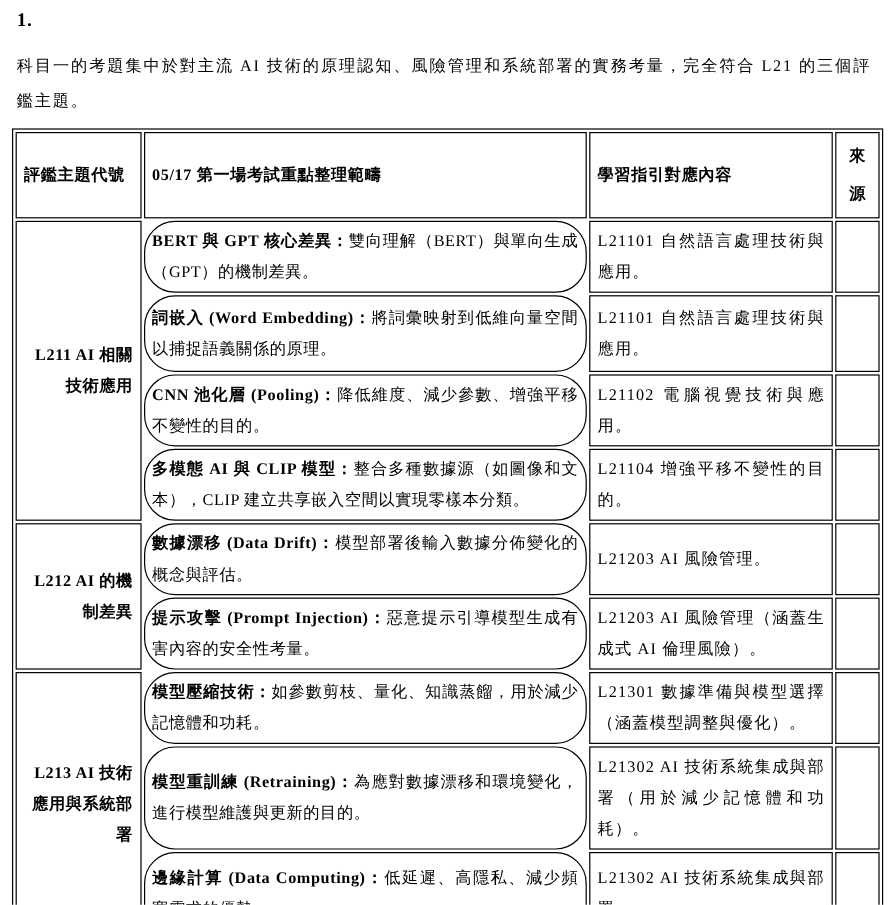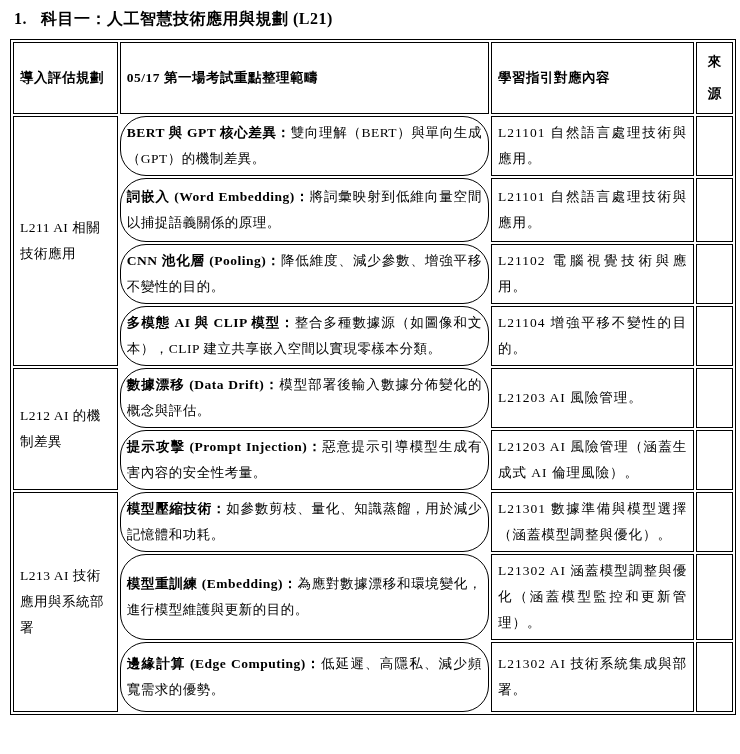--- a/index.html
+++ b/index.html
@@ -66,47 +66,47 @@
   tr.row-1 { height: 56px; }
   tr.row-2 { height: 64px; }
   tr.row-3 { height: 58px; margin-top: 16px; }
   tr.row-4 { height: 54px; }
   tr.row-5 { height: 56px; }
   tr.row-6 { height: 55px; margin-top: 40px; }
   tr.row-7 { height: 54px; }
   tr.row-8 { height: 74px; }
   tr.row-9 { height: 70px; }
 
-  td.group-cell { font-weight: normal; letter-spacing: 0.5px; }
+  td.group-cell { font-weight: bold; letter-spacing: 0.5px; text-align: right; }
   td.topic-cell { text-align: justify; border-radius: 26px; }
   td.topic-cell .term { font-weight: bold; }
   td.guide-cell { text-align: justify; letter-spacing: 1px; font-family: Liberation Serif, serif; }
   td.source-cell { }
 </style>
 </head>
 <body>
 
 <div class="page">
 
   <div class="doc-heading">
     <span class="h-num">1.</span>
-    <span class="h-text">科目一：人工智慧技術應用與規劃 (L21)</span>
   </div>
 
+  <p class="doc-intro">科目一的考題集中於對主流 AI 技術的原理認知、風險管理和系統部署的實務考量，完全符合 L21 的三個評鑑主題。</p>
 
   <table class="mapping">
     <colgroup>
       <col class="c1">
         <col class="c2">
         <col class="c3">
         <col class="c4">
     </colgroup>
     <tbody>
       <tr class="hdr">
-        <th>導入評估規劃</th>
+        <th>評鑑主題代號</th>
         <th>05/17 第一場考試重點整理範疇</th>
         <th>學習指引對應內容</th>
         <th class="src-h">來源</th>
       </tr>
 
       <tr class="row-1">
         <td class="group-cell" rowspan="4">L211 AI 相關技術應用</td>
         <td class="topic-cell">
           <span class="term">BERT 與 GPT 核心差異：</span><span>雙向理解（BERT）與單向生成（GPT）的機制差異。</span>
         </td>
@@ -159,29 +159,29 @@
         <td class="group-cell" rowspan="3">L213 AI 技術應用與系統部署</td>
         <td class="topic-cell">
           <span class="term">模型壓縮技術：</span><span>如參數剪枝、量化、知識蒸餾，用於減少記憶體和功耗。</span>
         </td>
         <td class="guide-cell">L21301 數據準備與模型選擇（涵蓋模型調整與優化）。</td>
         <td class="source-cell"></td>
       </tr>
 
       <tr class="row-8">
         <td class="topic-cell">
-          <span class="term">模型重訓練 (Embedding)：</span><span>為應對數據漂移和環境變化，進行模型維護與更新的目的。</span>
+          <span class="term">模型重訓練 (Retraining)：</span><span>為應對數據漂移和環境變化，進行模型維護與更新的目的。</span>
         </td>
-        <td class="guide-cell">L21302 AI 涵蓋模型調整與優化（涵蓋模型監控和更新管理）。</td>
+        <td class="guide-cell">L21302 AI 技術系統集成與部署（用於減少記憶體和功耗）。</td>
         <td class="source-cell"></td>
       </tr>
 
       <tr class="row-9">
         <td class="topic-cell">
-          <span class="term">邊緣計算 (Edge Computing)：</span><span>低延遲、高隱私、減少頻寬需求的優勢。</span>
+          <span class="term">邊緣計算 (Data Computing)：</span><span>低延遲、高隱私、減少頻寬需求的優勢。</span>
         </td>
         <td class="guide-cell">L21302 AI 技術系統集成與部署。</td>
         <td class="source-cell"></td>
       </tr>
     </tbody>
   </table>
 
 </div>
 
 </body></html>

